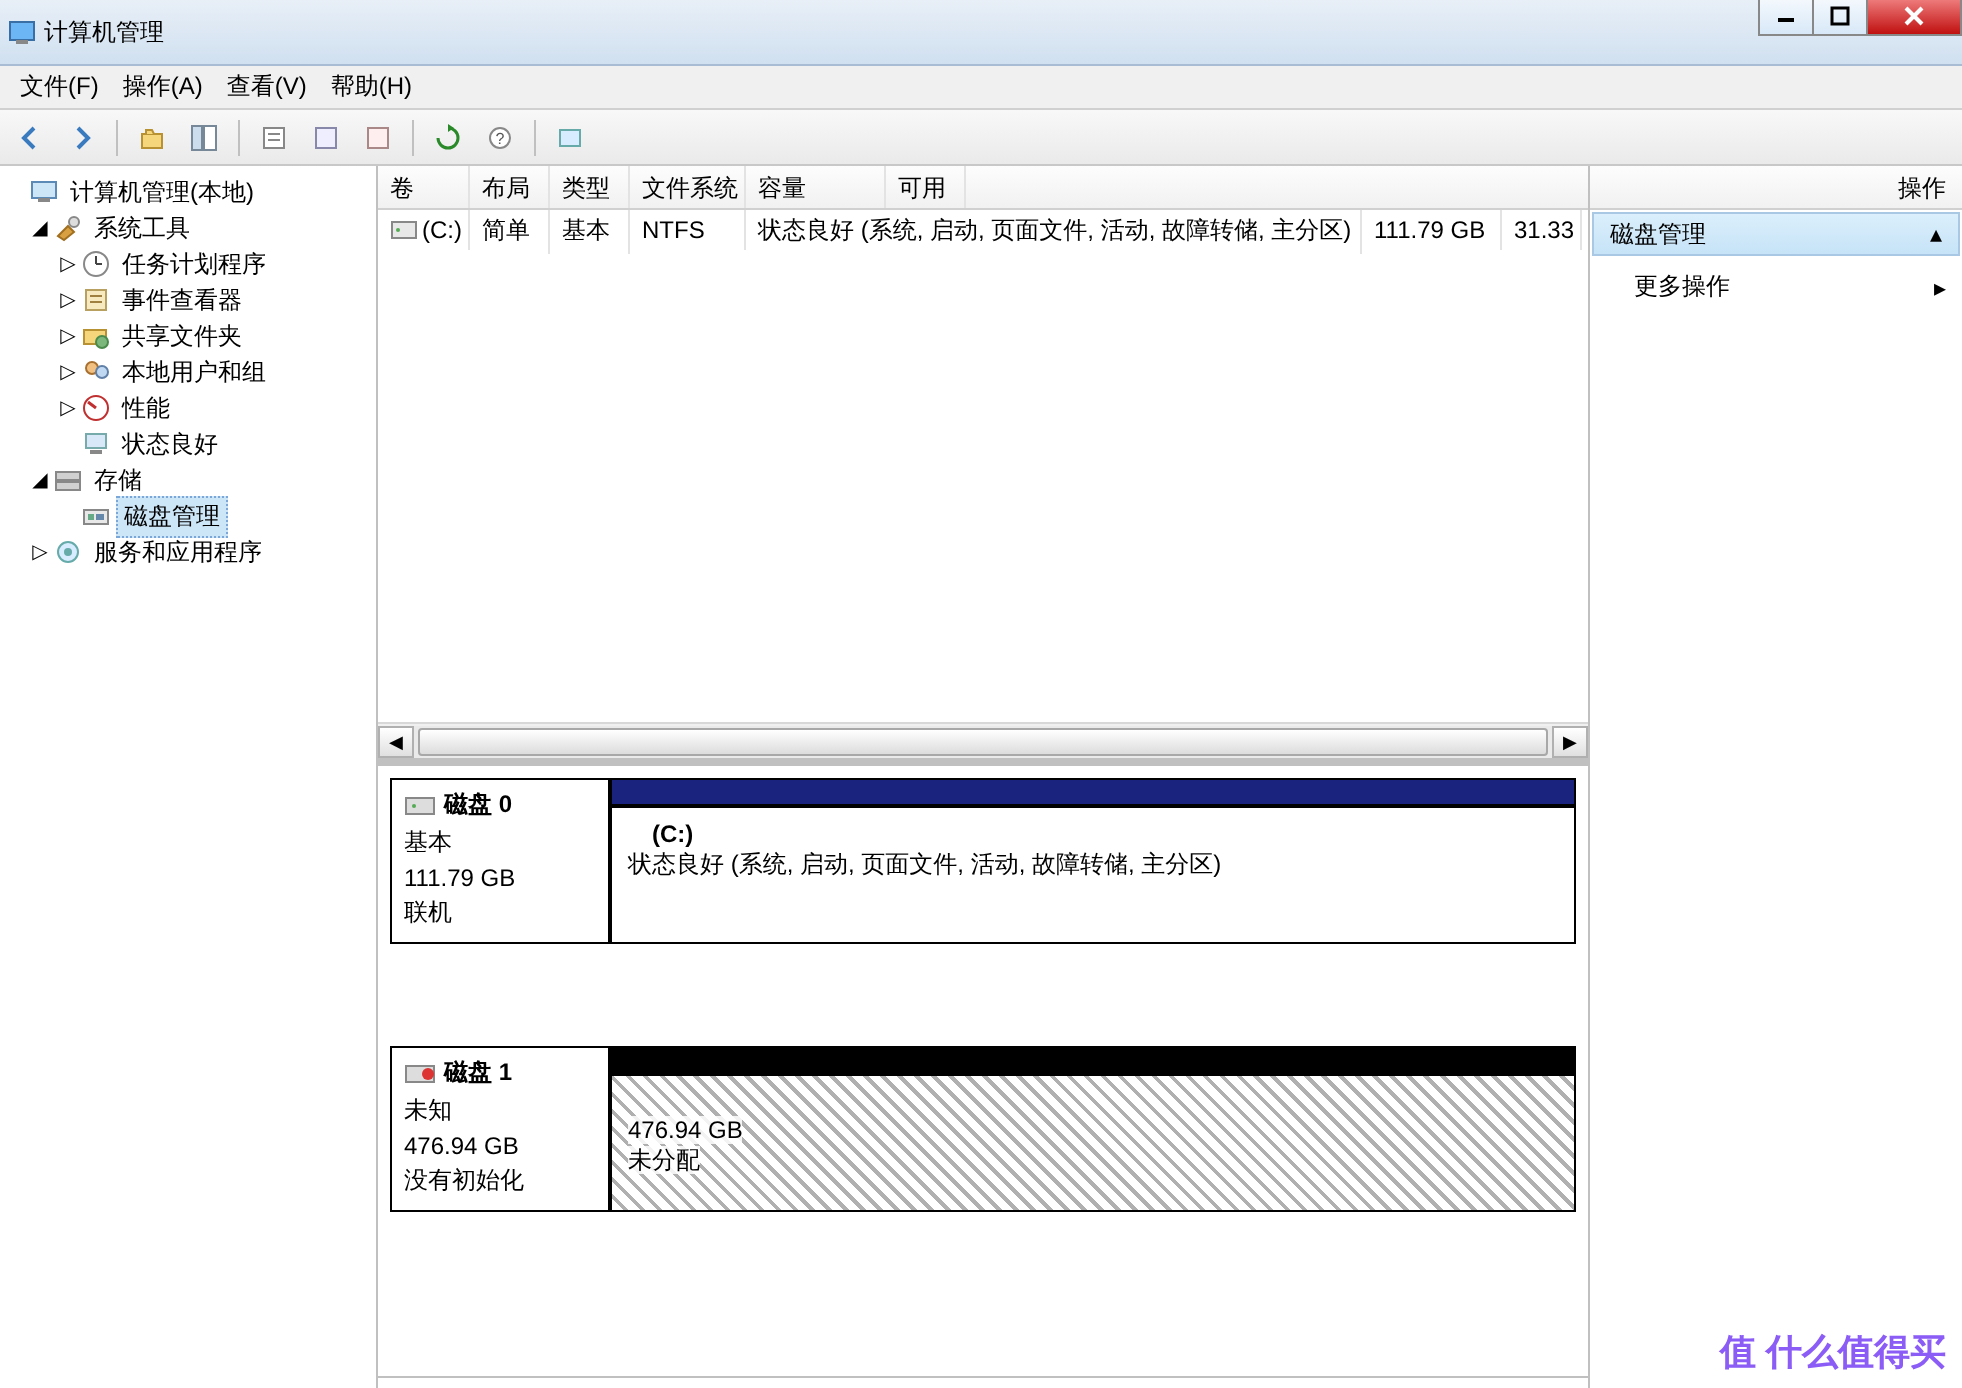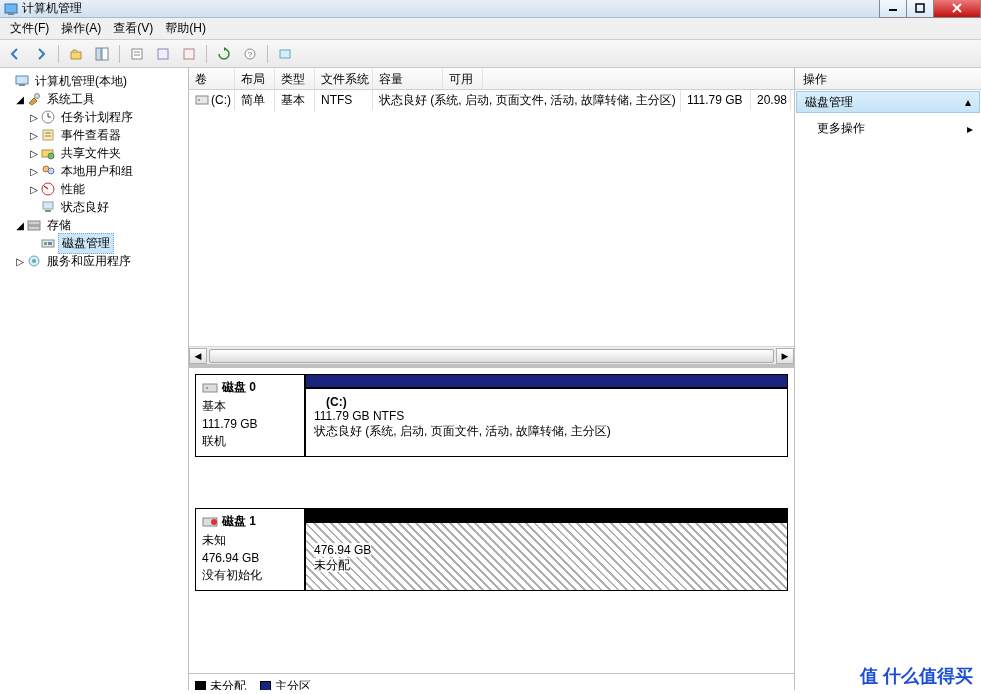--- a/index.html
+++ b/index.html
@@ -1,17 +1,17 @@
 <!DOCTYPE html>
 <html><head>
 <meta charset="utf-8">
 <style>
 * { box-sizing: border-box; margin: 0; padding: 0; font-family: "Microsoft YaHei", "Segoe UI", Tahoma, sans-serif; }
 body { width: 981px; height: 694px; overflow: hidden; background: #fff; font-size: 12px; color: #000; }
-.titlebar { height: 18px; background: linear-gradient(#e8eff7,#d0e0f0); display: flex; align-items: center; padding: 0 4px; border-bottom: 1px solid #a8bcd4; position: relative; }
+.titlebar { height: 33px; background: linear-gradient(#e8eff7,#d0e0f0); display: flex; align-items: center; padding: 0 4px; border-bottom: 1px solid #a8bcd4; position: relative; }
 .titlebar .tb-icon { width: 14px; height: 14px; margin-right: 4px; }
 .titlebar .title { font-size: 12px; color: #000; }
 .win-buttons { position:absolute; right:0; top:-2px; display:flex; }
 .win-btn { width:28px; height:20px; border:1px solid #888; margin-left:-1px; display:flex; align-items:center; justify-content:center; font-size:11px; background:linear-gradient(#f5f9fd,#d8e8f8); }
 .win-btn.close { background:linear-gradient(#f08080,#c01010); color:#fff; width:48px; }
 .win-btn.max { width:28px; }
 .win-btn.min { width:28px; }
 .menubar { height: 22px; background:#f0f0f0; border-bottom:1px solid #d0d0d0; display:flex; align-items:center; padding:0 4px; gap:0; }
 .menubar .menu-item { padding:2px 6px; cursor:default; }
 .toolbar { height: 28px; background:linear-gradient(#f8f8f8,#eaeaea); border-bottom:1px solid #c8c8c8; display:flex; align-items:center; padding:0 4px; gap:4px; }
@@ -39,21 +39,21 @@
 .disk-info { width:110px; border:1px solid #000; padding:4px 6px 6px 6px; background:#fff; display:flex; flex-direction:column; gap:2px; }
 .disk-info .dname { font-weight:bold; display:flex; align-items:center; gap:4px; }
 .disk-graphic { flex:1; display:flex; flex-direction:column; }
 .disk-bar-top { height:14px; }
 .disk-partition { flex:1; border:1px solid #000; padding:6px 8px; background:#fff; }
 .hatched { background: repeating-linear-gradient(45deg,#fff,#fff 4px,#b0b0b0 4px,#b0b0b0 6px); }
 .legend { border-top:1px solid #c0c0c0; padding:4px 6px; display:flex; align-items:center; gap:14px; }
 .legend-item { display:flex; align-items:center; gap:4px; }
 .legend-swatch { width:11px; height:11px; border:1px solid #000; }
 .actions-panel { width:186px; display:flex; flex-direction:column; }
-.actions-header { height:22px; background:linear-gradient(#fdfdfd,#f1f1f1); border-bottom:1px solid #d0d0d0; padding:3px 8px; font-size:12px; }
+.actions-header { height:22px; background:linear-gradient(#fdfdfd,#f1f1f1); border-bottom:1px solid #d0d0d0; padding:3px 8px; font-size:12px;text-align:right; }
 .actions-section { height:22px; background:linear-gradient(#dbeffc,#c6e3f7); border:1px solid #a8c8e4; margin:1px; padding:3px 8px; display:flex; justify-content:space-between; align-items:center; }
 .actions-item { padding:6px 8px 6px 22px; display:flex; justify-content:space-between; align-items:center; }
 .vol-body { flex:1; overflow:hidden; }
 svg { display:block; }
 </style>
 </head>
 <body>
 
 <div class="titlebar">
   <span class="tb-icon">
@@ -290,21 +290,21 @@
                   <circle cx="4" cy="6" r="1" fill="#5a5"></circle>
                 </svg>
               </span>
               <span>(C:)</span>
             </div>
           <div class="col" style="width:40px">简单</div>
           <div class="col" style="width:40px">基本</div>
           <div class="col" style="width:58px">NTFS</div>
           <div class="col" style="width:308px">状态良好 (系统, 启动, 页面文件, 活动, 故障转储, 主分区)</div>
           <div class="col" style="width:70px">111.79 GB</div>
-          <div class="col" style="width:40px">20.98</div>
+          <div class="col" style="width:40px">31.33</div>
         </div>
       </div>
       <div class="hscroll">
         <div class="arrow">◀</div>
         <div class="track">
             <div class="thumb"></div>
           </div>
         <div class="arrow">▶</div>
       </div>
     </div>
@@ -323,21 +323,20 @@
               <span>磁盘 0</span>
             </div>
           <div>基本</div>
           <div>111.79 GB</div>
           <div>联机</div>
         </div>
         <div class="disk-graphic">
           <div class="disk-bar-top" style="background:#1a237e;border:1px solid #000"></div>
           <div class="disk-partition">
             <div style="font-weight:bold;padding-left:12px">(C:)</div>
-            <div>111.79 GB NTFS</div>
             <div>状态良好 (系统, 启动, 页面文件, 活动, 故障转储, 主分区)</div>
           </div>
         </div>
       </div>
 
       <div class="disk-row">
         <div class="disk-info">
           <div class="dname">
               <span>
                 <svg width="16" height="12">
@@ -380,13 +379,13 @@
       <span>磁盘管理</span>
       <span>▴</span>
     </div>
     <div class="actions-item">
       <span>更多操作</span>
       <span>▸</span>
     </div>
   </div>
 </div>
 
-<div style="position:absolute;right:8px;bottom:6px;color:#1d4ed8;font-size:18px;font-weight:bold;pointer-events:none">值 什么值得买</div>
+<div style="position:absolute;right:8px;bottom:6px;color:#8b5cf6;font-size:18px;font-weight:bold;pointer-events:none">值 什么值得买</div>
 
 </body></html>

